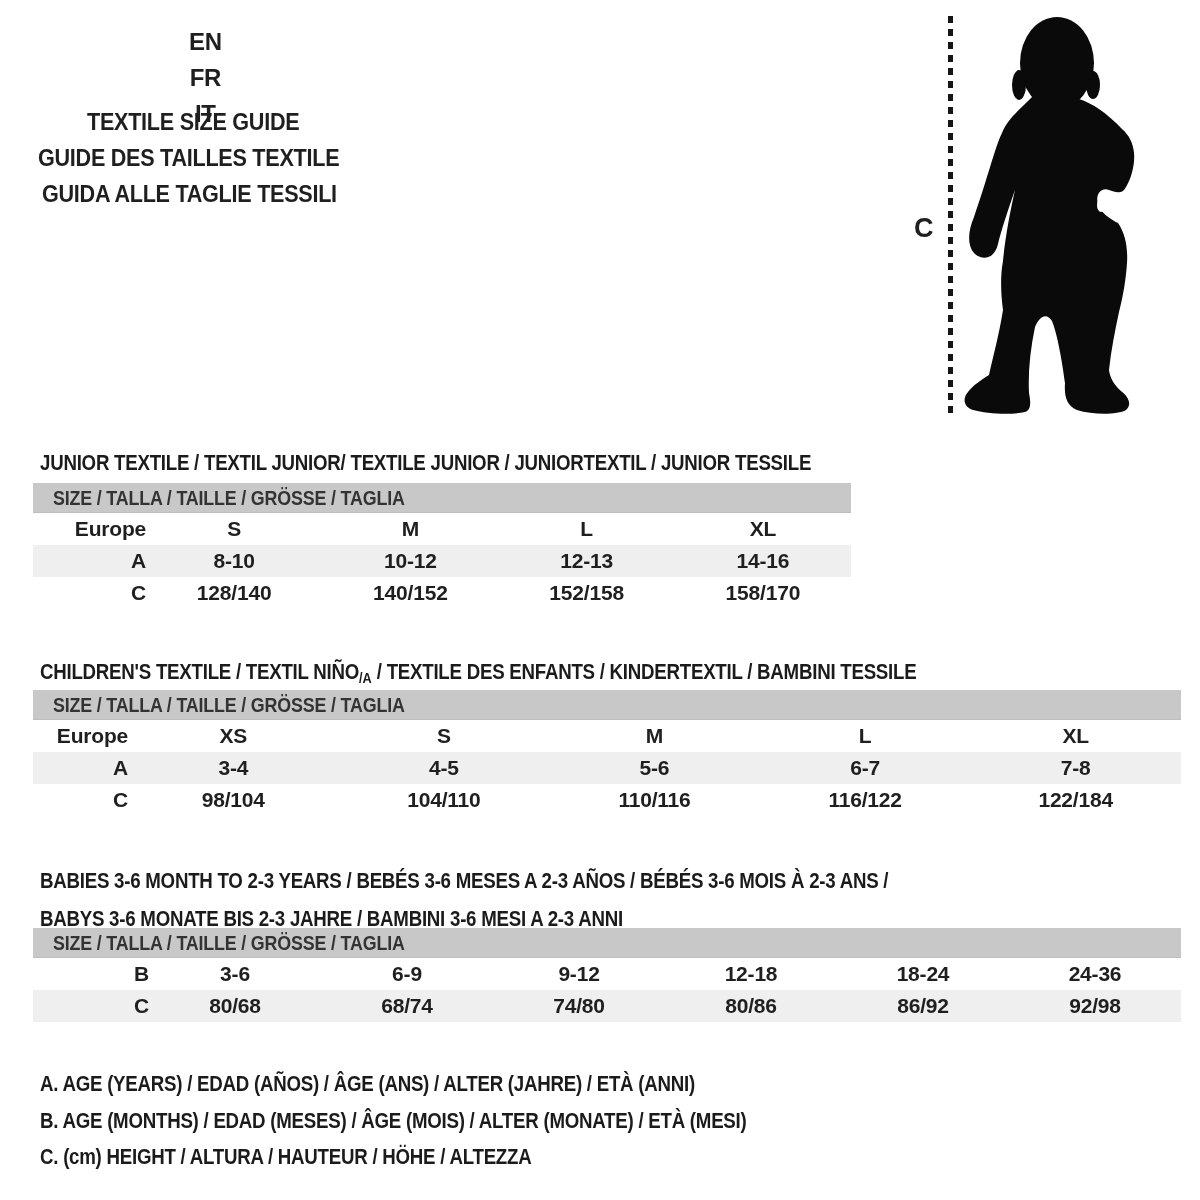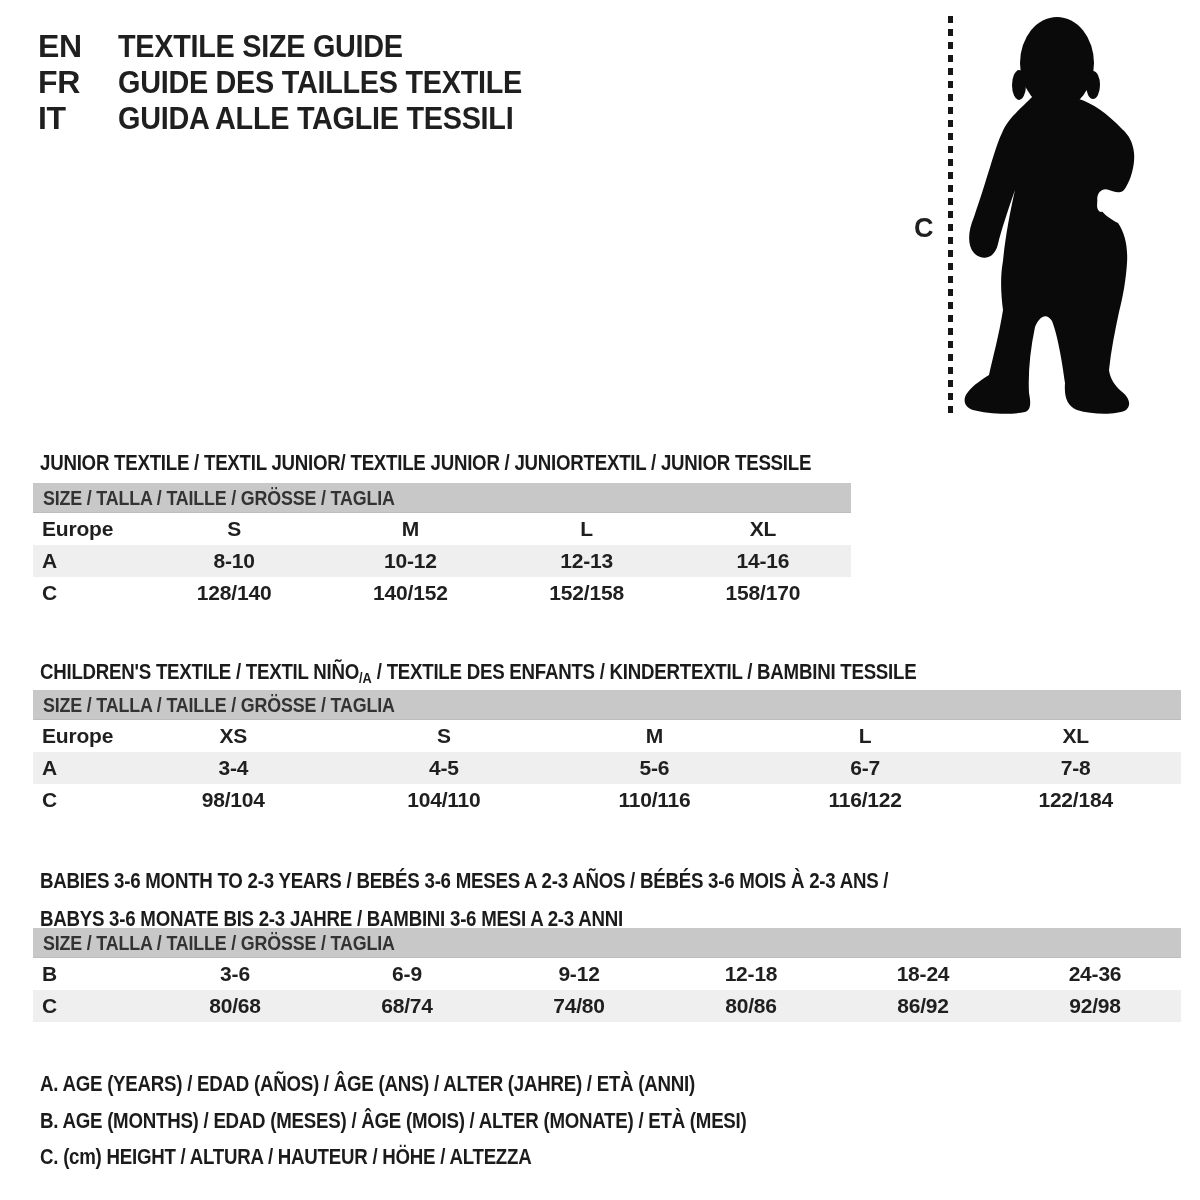--- a/index.html
+++ b/index.html
@@ -4,48 +4,48 @@
 <style>
   html,body{margin:0;padding:0;}
   body{
     width:1200px;height:1200px;background:#ffffff;position:relative;
     font-family:"Liberation Sans", sans-serif;font-weight:bold;color:#1f1f1f;
     overflow:hidden;
   }
 
   
   .lang-block{position:absolute;left:38px;top:28px;}
-  .lang-row{display:flex;height:36px;align-items:center;font-size:32px;}
+  .lang-row{display:flex;height:36px;align-items:center;font-size:24px;flex-direction:column;}
   .lang-code{flex:0 0 80px;letter-spacing:-0.3px;}
   .lang-title{white-space:nowrap;letter-spacing:-0.3px;transform:scaleX(0.90);transform-origin:left center;}
 
   
   .measure-line{
     position:absolute;left:948px;top:16px;width:5px;height:400px;
     background:repeating-linear-gradient(to bottom,#161616 0 7px,transparent 7px 13px);
   }
   .measure-label{position:absolute;left:914px;top:213px;font-size:27px;}
   .toddler-svg{position:absolute;left:957px;top:15px;width:184px;height:404px;}
 
   
   .sec-title{
     position:absolute;left:40px;font-size:22px;line-height:24px;white-space:nowrap;
     letter-spacing:-0.3px;transform:scaleX(0.85);transform-origin:left center;color:#1b1b1b;
   }
   .sub-a{font-size:15px;vertical-align:-4px;letter-spacing:0;}
 
   
   .size-table{position:absolute;left:33px;}
-  .thead{height:30px;background:#c8c8c8;display:flex;align-items:center;padding-left:10px;
+  .thead{height:30px;background:#c8c8c8;display:flex;align-items:center;padding-left:20px;
          border-bottom:1px solid #bdbdbd;box-sizing:border-box;}
   .thead-text{font-size:21px;color:#333333;white-space:nowrap;letter-spacing:-0.2px;
               display:inline-block;transform:scaleX(0.85);transform-origin:left center;}
   .trow{display:flex;height:32px;align-items:center;font-size:21px;}
   .trow.striped{background:#efefef;}
-  .rlabel{padding-left:9px;box-sizing:border-box;letter-spacing:-0.2px;}
+  .rlabel{padding-left:9px;box-sizing:border-box;letter-spacing:-0.2px;text-align:right;}
   .cell{flex:1;text-align:center;letter-spacing:-0.2px;}
   .t1{width:818px;} .t1 .rlabel{flex:0 0 113px;}
   .t2{width:1148px;} .t2 .rlabel{flex:0 0 95px;}
   .t3{width:1148px;} .t3 .rlabel{flex:0 0 116px;}
 
   
   .legend-line{
     position:absolute;left:40px;font-size:22px;line-height:24px;white-space:nowrap;
     letter-spacing:-0.3px;transform:scaleX(0.85);transform-origin:left center;color:#1b1b1b;
   }

